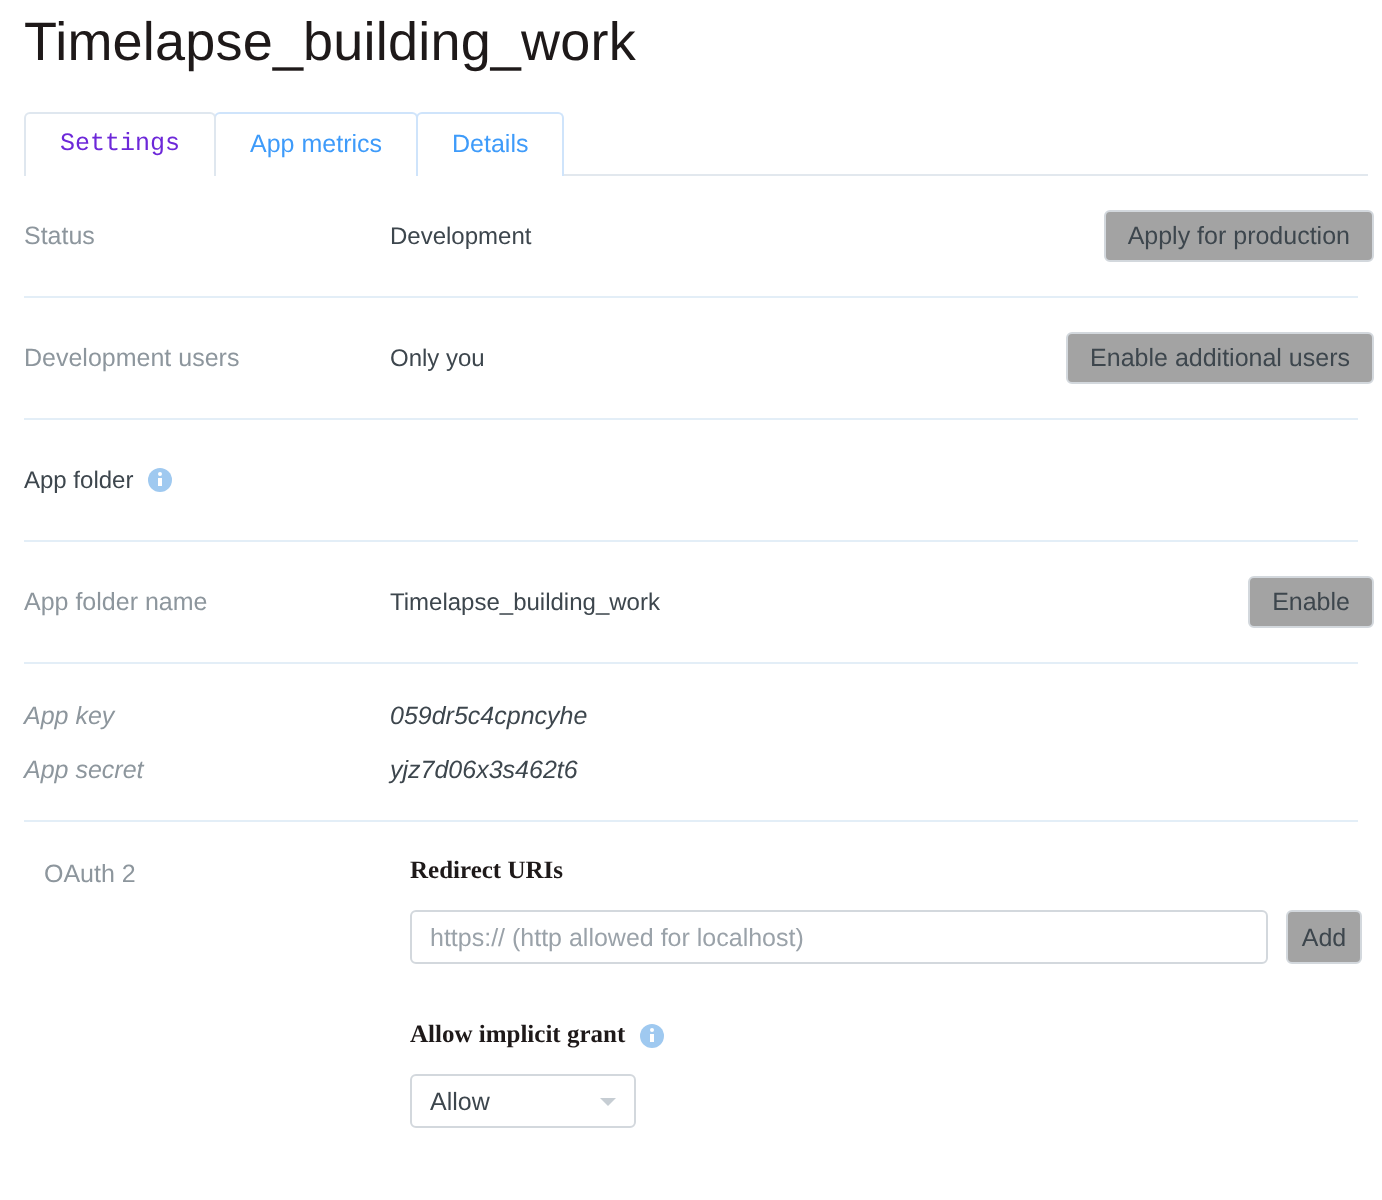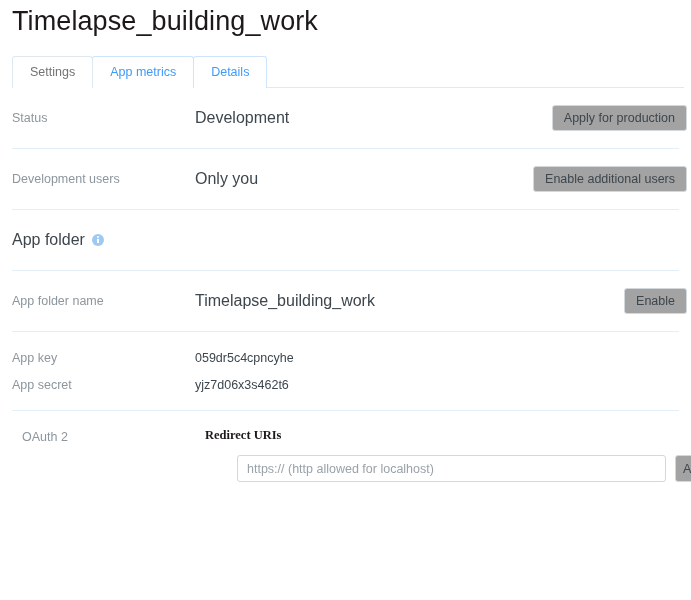--- a/index.html
+++ b/index.html
@@ -58,23 +58,24 @@
     border: 1px solid #dfe7ef;
     border-bottom: none;
     border-radius: 3px 3px 0 0;
     background: #ffffff;
     white-space: nowrap;
     margin-right: -1px;
     cursor: pointer;
     top: 1px;
   }
   .tab.active {
-    color: #737373;
+    color: #6d28d9;
     border-color: #dfe7ef;
     z-index: 3;
+    font-family: Liberation Mono, monospace;
   }
   .tab.inactive {
     color: #3e9bfa;
     border-color: #cfe4fb;
     z-index: 2;
   }
 
   
   .rows {
     position: absolute;
@@ -97,21 +98,21 @@
   }
   .row-label {
     width: 183px;
     flex: 0 0 183px;
     font-size: 12.5px;
     color: #8d969d;
     font-weight: 400;
   }
   .row-value {
     flex: 1 1 auto;
-    font-size: 16px;
+    font-size: 12px;
     color: #3d464d;
     display: flex;
     align-items: center;
     gap: 7px;
   }
   .row-action {
     flex: 0 0 auto;
     margin-left: auto;
   }
 
@@ -168,21 +169,21 @@
   
   .keyrow {
     display: flex;
     align-items: center;
     padding: 0 12px;
     height: 27px;
     box-sizing: border-box;
   }
   .keyrow .row-label { color: #8d969d; font-size: 12.5px; }
   .keyrow .row-value { color: #3d464d; font-size: 12.5px; }
-  .keyblock { padding-top: 12px; padding-bottom: 12px; }
+  .keyblock { padding-top: 12px; padding-bottom: 12px; font-style: italic; }
 
   
   .oauth {
     display: flex;
     padding: 0 22px;
     box-sizing: border-box;
     padding-top: 17px;
     justify-content: space-between;
   }
   .oauth-label {
@@ -215,21 +216,20 @@
     height: 27px;
     box-sizing: border-box;
     padding: 0 9px;
     border: 1px solid #d3d8dd;
     border-radius: 3px;
     background: #ffffff;
     font-family: "Liberation Sans", sans-serif;
     font-size: 12.5px;
     color: #7f1d1d;
     outline: none;
-    margin-left: 32px;
   }
   .uri-input::placeholder { color: #9aa2a9; opacity: 1; }
   .btn-add {
     width: 38px;
     padding: 0;
     height: 27px;
   }
 
   .implicit-block { margin-top: 28px; }
 
@@ -350,18 +350,30 @@
 
         <div class="field-heading">
           <span>Redirect URIs</span>
         </div>
 
         <div class="uri-line">
           <input class="uri-input" type="text" placeholder="https:// (http allowed for localhost)" style="">
           <button class="btn btn-add">Add</button>
         </div>
 
+        <div class="implicit-block">
+          <div class="field-heading">
+            <span>Allow implicit grant</span>
+            <span class="info-icon"></span>
+          </div>
+          <div class="select-wrap">
+            <div class="sel">
+              <span>Allow</span>
+            </div>
+            <span class="caret"></span>
+          </div>
+        </div>
 
       </div>
     </div>
 
   </div>
 </div>
 
 </body></html>

